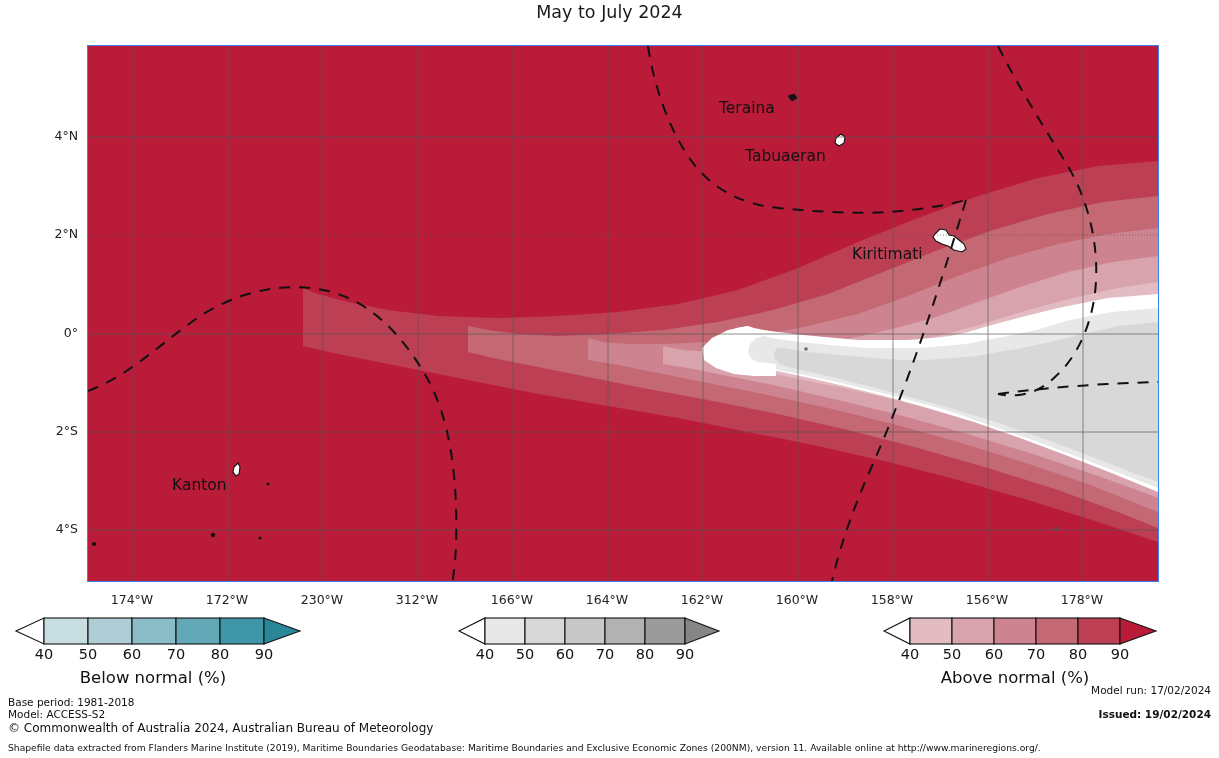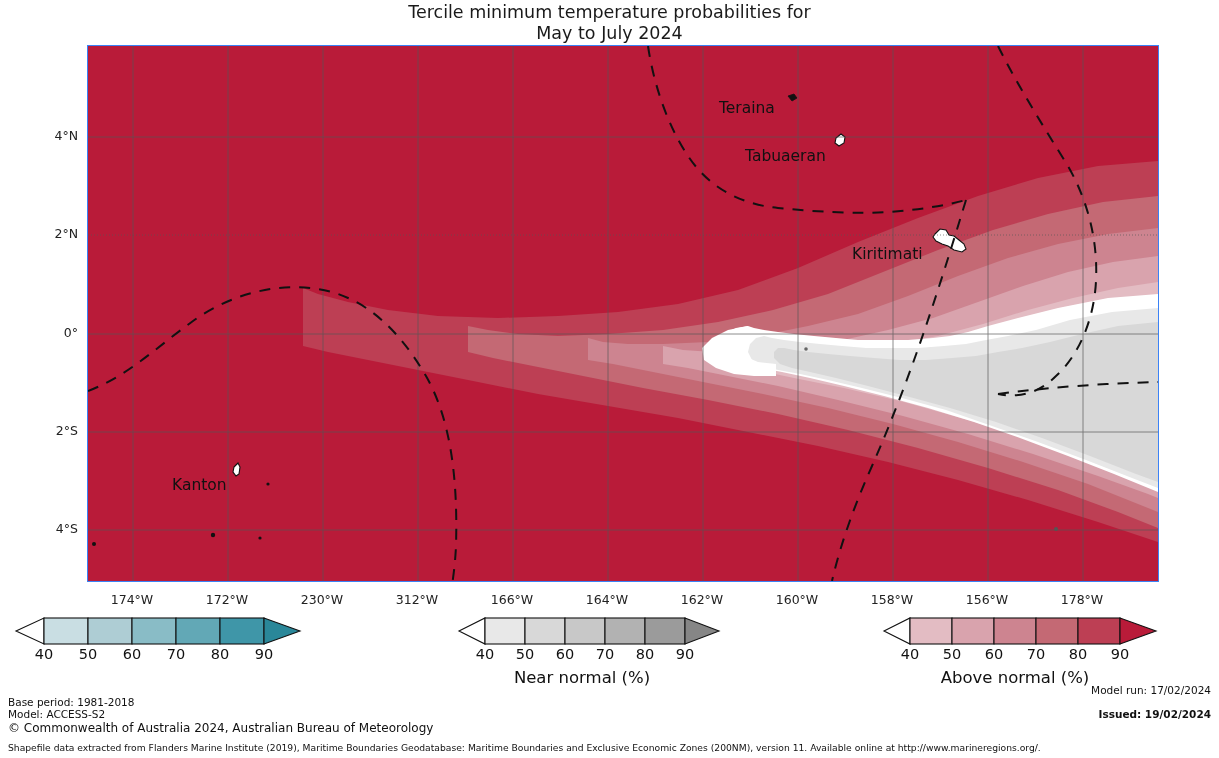--- a/index.html
+++ b/index.html
@@ -23,21 +23,20 @@
   .foot.big{font-size:12px;line-height:14px;}
   .foot.r{text-align:right;}
   .foot.tiny{font-size:9.2px;line-height:11px;}
 </style>
 </head>
 <body>
 
 <div id="fig">
 
   <div class="title">
-    <div>Tercile minimum temperature probabilities for</div>
     <div>May to July 2024</div>
   </div>
 
   <div class="plot">
     <svg width="1070" height="535" viewBox="0 0 1070 535">
       <defs>
         <clipPath id="clipPlot">
             <rect x="0" y="0" width="1070" height="535"></rect>
           </clipPath>
       </defs>
@@ -194,41 +193,41 @@
         <rect x="212" y="4" width="44" height="26" fill="#3f96a8"></rect>
         <polygon points="256,4 256,30 292,17" fill="#2a8799"></polygon>
       </g>
     </svg>
     <div class="cbtick" style="left:16px;top:32px;width:40px;">40</div>
     <div class="cbtick" style="left:60px;top:32px;width:40px;">50</div>
     <div class="cbtick" style="left:104px;top:32px;width:40px;">60</div>
     <div class="cbtick" style="left:148px;top:32px;width:40px;">70</div>
     <div class="cbtick" style="left:192px;top:32px;width:40px;">80</div>
     <div class="cbtick" style="left:236px;top:32px;width:40px;">90</div>
+    <div class="cbtitle" style="left:0px;top:54px;width:290px;">Below normal (%)</div>
   </div>
 
   <div class="cbwrap" style="left:455px;top:614px;">
     <svg width="310" height="34">
       <g stroke="#111" stroke-width="1.1">
         <polygon points="4,17 30,4 30,30" fill="#ffffff"></polygon>
         <rect x="30" y="4" width="40" height="26" fill="#e8e8e8"></rect>
         <rect x="70" y="4" width="40" height="26" fill="#d8d8d8"></rect>
         <rect x="110" y="4" width="40" height="26" fill="#c8c8c8"></rect>
         <rect x="150" y="4" width="40" height="26" fill="#b2b2b2"></rect>
         <rect x="190" y="4" width="40" height="26" fill="#9b9b9b"></rect>
         <polygon points="230,4 230,30 264,17" fill="#868686"></polygon>
       </g>
     </svg>
     <div class="cbtick" style="left:10px;top:32px;width:40px;">40</div>
     <div class="cbtick" style="left:50px;top:32px;width:40px;">50</div>
     <div class="cbtick" style="left:90px;top:32px;width:40px;">60</div>
     <div class="cbtick" style="left:130px;top:32px;width:40px;">70</div>
     <div class="cbtick" style="left:170px;top:32px;width:40px;">80</div>
     <div class="cbtick" style="left:210px;top:32px;width:40px;">90</div>
-    <div class="cbtitle" style="left:-18px;top:54px;width:290px;">Near normal (%)</div>
   </div>
 
   <div class="cbwrap" style="left:880px;top:614px;">
     <svg width="320" height="34">
       <g stroke="#111" stroke-width="1.1">
         <polygon points="4,17 30,4 30,30" fill="#ffffff"></polygon>
         <rect x="30" y="4" width="42" height="26" fill="#e3bcc3"></rect>
         <rect x="72" y="4" width="42" height="26" fill="#d9a3ad"></rect>
         <rect x="114" y="4" width="42" height="26" fill="#cd8490"></rect>
         <rect x="156" y="4" width="42" height="26" fill="#c46974"></rect>

